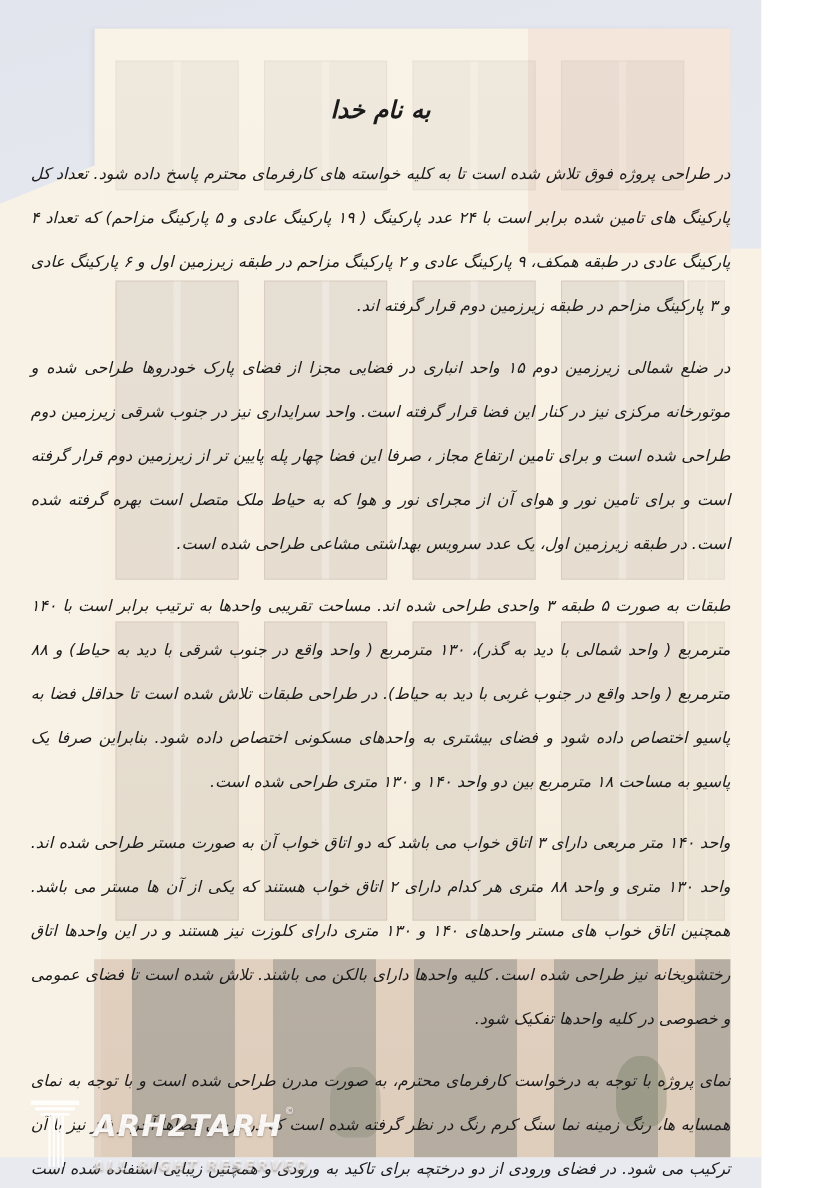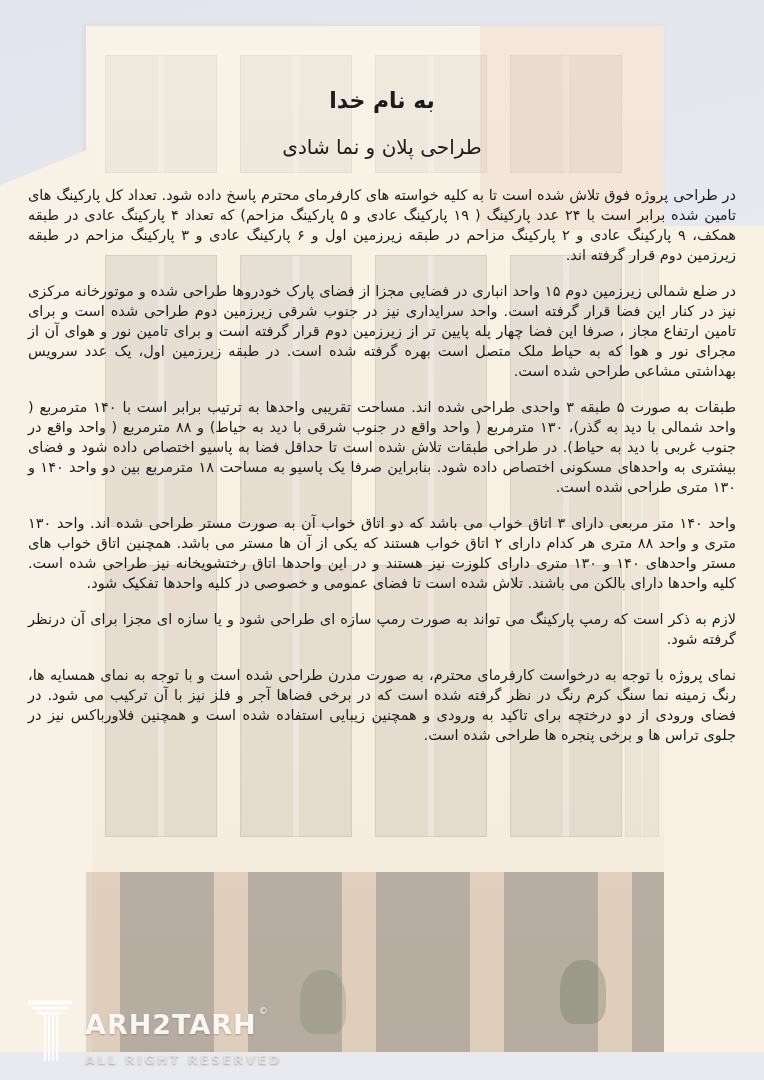--- a/index.html
+++ b/index.html
@@ -3,23 +3,24 @@
 <meta charset="utf-8">
 <style>
   html, body {
     margin: 0; padding: 0;
     width: 764px; height: 1080px;
     overflow: hidden;
     font-family: "DejaVu Sans", sans-serif;
   }
   .page {
     position: relative;
-    width: 764px; height: 1080px;
+    width: 692px; height: 1080px;
     background: linear-gradient(165deg, #e2e5ed 0%, #e9ebf1 55%, #e6e8ee 100%);
     overflow: hidden;
+    font-style: italic;
   }
 
   
   .bg { position: absolute; inset: 0; pointer-events: none; }
   .bg * { position: absolute; }
   .facade {
     left: 86px; top: 26px; width: 578px; height: 1030px;
     background: linear-gradient(180deg, #f9f3e7 0%, #f7f0e2 55%, #f2eadb 100%);
     box-shadow: -2px 0 4px rgba(120,120,140,0.12);
   }
@@ -76,21 +77,21 @@
   .doc-subtitle {
     margin: 22px 0 0 0;
     text-align: center;
     font-size: 20px;
     font-weight: normal;
   }
   .body-text { margin-top: 26px; }
   .para {
     margin: 0 0 16px 0;
     font-size: 14.5px;
-    line-height: 20px;
+    line-height: 40px;
     text-align: justify;
     text-justify: inter-word;
   }
 
   
   .watermark {
     position: absolute;
     left: 28px; top: 1000px;
     display: flex;
     align-items: flex-end;
@@ -144,28 +145,26 @@
     <div class="window faint" style="left:625px; top:565px; width:32px; height:270px;"></div>
 
     <div class="ground-band"></div>
     <div class="shrub" style="left:560px; top:960px;"></div>
     <div class="shrub" style="left:300px; top:970px; opacity:0.7;"></div>
     <div class="street"></div>
   </div>
 
   <div class="content">
     <h1 class="doc-title">به نام خدا</h1>
-    <h2 class="doc-subtitle">طراحی پلان و نما شادی</h2>
 
     <div class="body-text">
       <p class="para">در طراحی پروژه فوق تلاش شده است تا به کلیه خواسته های کارفرمای محترم پاسخ داده شود. تعداد کل پارکینگ های تامین شده برابر است با ۲۴ عدد پارکینگ ( ۱۹ پارکینگ عادی و ۵ پارکینگ مزاحم) که تعداد ۴ پارکینگ عادی در طبقه همکف، ۹ پارکینگ عادی و ۲ پارکینگ مزاحم در طبقه زیرزمین اول و ۶ پارکینگ عادی و ۳ پارکینگ مزاحم در طبقه زیرزمین دوم قرار گرفته اند.</p>
       <p class="para">در ضلع شمالی زیرزمین دوم ۱۵ واحد انباری در فضایی مجزا از فضای پارک خودروها طراحی شده و موتورخانه مرکزی نیز در کنار این فضا قرار گرفته است. واحد سرایداری نیز در جنوب شرقی زیرزمین دوم طراحی شده است و برای تامین ارتفاع مجاز ، صرفا این فضا چهار پله پایین تر از زیرزمین دوم قرار گرفته است و برای تامین نور و هوای آن از مجرای نور و هوا که به حیاط ملک متصل است بهره گرفته شده است. در طبقه زیرزمین اول، یک عدد سرویس بهداشتی مشاعی طراحی شده است.</p>
       <p class="para">طبقات به صورت ۵ طبقه ۳ واحدی طراحی شده اند. مساحت تقریبی واحدها به ترتیب برابر است با ۱۴۰ مترمربع ( واحد شمالی با دید به گذر)، ۱۳۰ مترمربع ( واحد واقع در جنوب شرقی با دید به حیاط) و ۸۸ مترمربع ( واحد واقع در جنوب غربی با دید به حیاط). در طراحی طبقات تلاش شده است تا حداقل فضا به پاسیو اختصاص داده شود و فضای بیشتری به واحدهای مسکونی اختصاص داده شود. بنابراین صرفا یک پاسیو به مساحت ۱۸ مترمربع بین دو واحد ۱۴۰ و ۱۳۰ متری طراحی شده است.</p>
       <p class="para">واحد ۱۴۰ متر مربعی دارای ۳ اتاق خواب می باشد که دو اتاق خواب آن به صورت مستر طراحی شده اند. واحد ۱۳۰ متری و واحد ۸۸ متری هر کدام دارای ۲ اتاق خواب هستند که یکی از آن ها مستر می باشد. همچنین اتاق خواب های مستر واحدهای ۱۴۰ و ۱۳۰ متری دارای کلوزت نیز هستند و در این واحدها اتاق رختشویخانه نیز طراحی شده است. کلیه واحدها دارای بالکن می باشند. تلاش شده است تا فضای عمومی و خصوصی در کلیه واحدها تفکیک شود.</p>
-      <p class="para">لازم به ذکر است که رمپ پارکینگ می تواند به صورت رمپ سازه ای طراحی شود و یا سازه ای مجزا برای آن درنظر گرفته شود.</p>
       <p class="para">نمای پروژه با توجه به درخواست کارفرمای محترم، به صورت مدرن طراحی شده است و با توجه به نمای همسایه ها، رنگ زمینه نما سنگ کرم رنگ در نظر گرفته شده است که در برخی فضاها آجر و فلز نیز با آن ترکیب می شود. در فضای ورودی از دو درختچه برای تاکید به ورودی و همچنین زیبایی استفاده شده است و همچنین فلاورباکس نیز در جلوی تراس ها و برخی پنجره ها طراحی شده است.</p>
     </div>
   </div>
 
   <div class="watermark">
     <span>
       <svg width="44" height="62" viewBox="0 0 44 62" fill="none" stroke="rgba(255,255,255,0.9)" stroke-linecap="round">
         <line x1="1" y1="2.5" x2="43" y2="2.5" stroke-width="4"></line>
         <line x1="5" y1="8" x2="39" y2="8" stroke-width="3"></line>
         <line x1="10" y1="13" x2="34" y2="13" stroke-width="2.5"></line>

